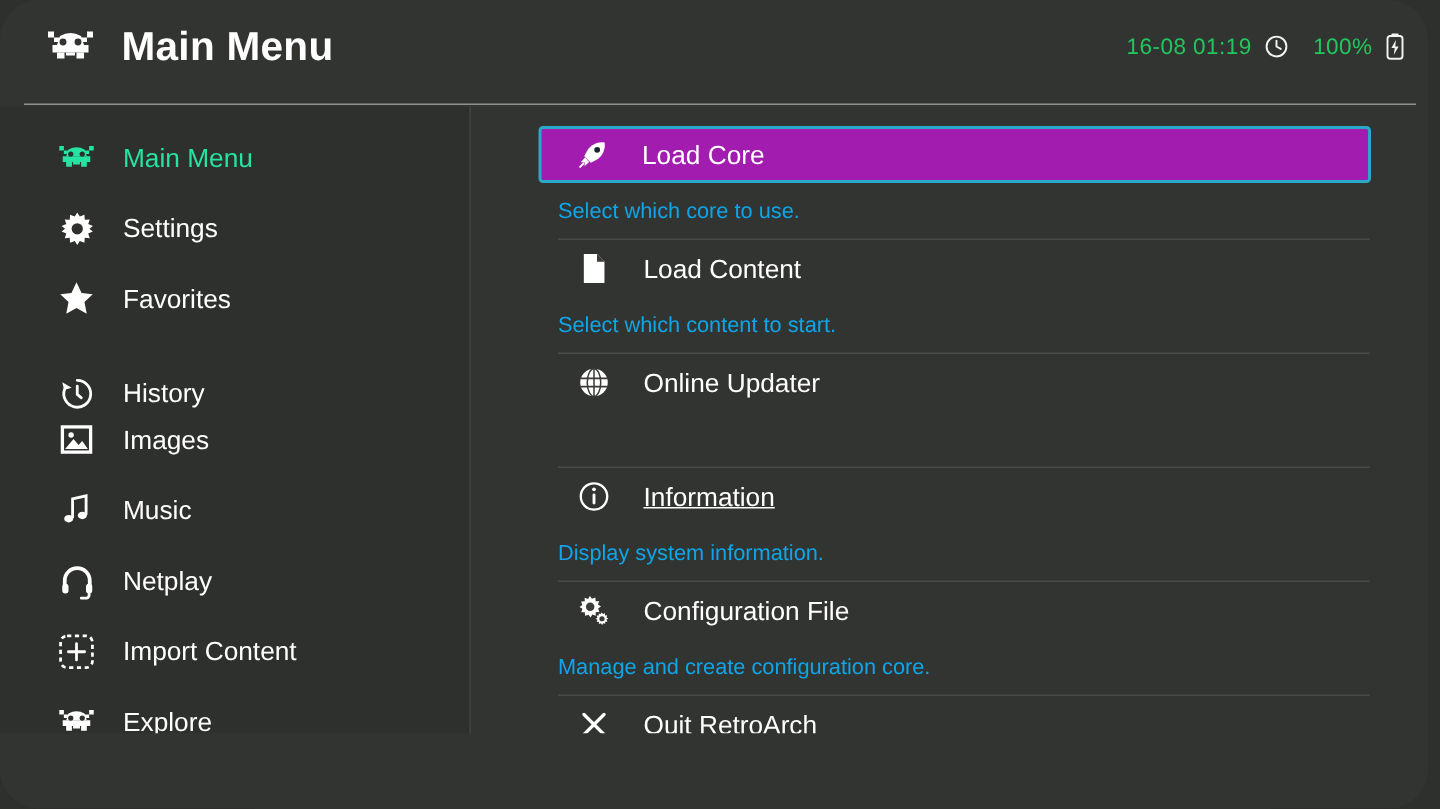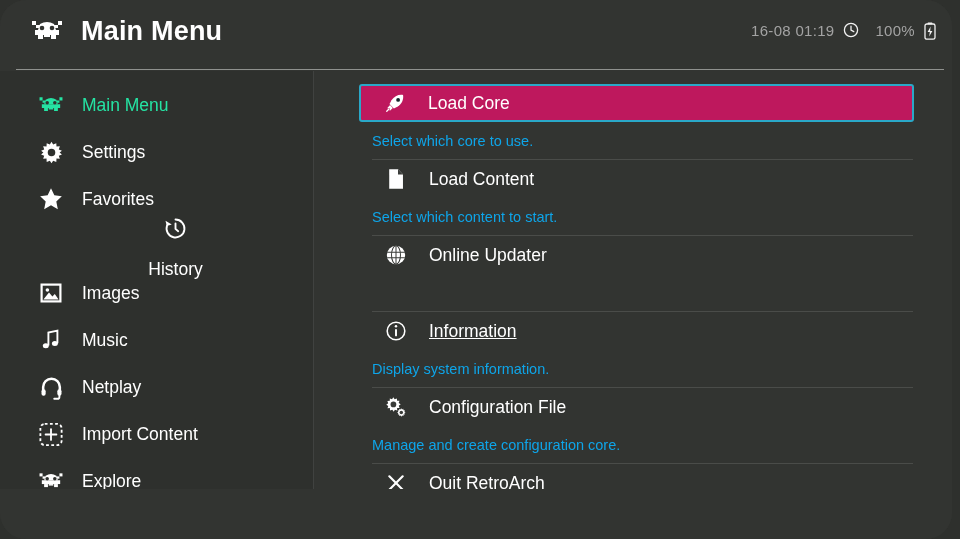--- a/index.html
+++ b/index.html
@@ -48,24 +48,24 @@
     font-size: 27px;
     font-weight: bold;
     letter-spacing: .2px;
     color: #ffffff;
     line-height: 34px;
   }
   .header-right {
     position: absolute;
     right: 24px; top: 22px;
     display: flex;
-    align-items: flex-start;
+    align-items: center;
     gap: 9px;
     font-size: 15px;
-    color: #a3a3a3;
+    color: #22c55e;
   }
   .header-right .clock-text { letter-spacing: .3px; }
   .header-right .batt-text { margin-left: 7px; letter-spacing: .3px; }
 
   
   .sidebar {
     position: absolute;
     left: 0; top: 71px;
     width: 313px; height: 418px;
     background: #2e302d;
@@ -126,21 +126,21 @@
     flex: none;
   }
   .row-entry .entry-label {
     font-size: 17.5px;
     color: #ffffff;
     white-space: nowrap;
   }
   .row-entry.selected {
     left: 45px;
     width: 555px;
-    background: #be185d;
+    background: #a21caf;
     border: 2px solid #2aa8c8;
     border-radius: 3px;
     box-sizing: border-box;
     padding-left: 23px;
   }
   .row-sub {
     position: absolute;
     left: 58px;
     width: 540px; height: 37px;
     display: flex;
@@ -253,21 +253,21 @@
         <svg width="25" height="25" viewBox="0 0 24 24">
           <g fill="#ffffff">
             <path d="M12 1.6 L13.6 4.2 L16.6 3 L16.8 6.2 L20 6 L19 9 L22 10.2 L19.8 12 L22 13.8 L19 15 L20 18 L16.8 17.8 L16.6 21 L13.6 19.8 L12 22.4 L10.4 19.8 L7.4 21 L7.2 17.8 L4 18 L5 15 L2 13.8 L4.2 12 L2 10.2 L5 9 L4 6 L7.2 6.2 L7.4 3 L10.4 4.2 Z"></path>
           </g>
           <circle cx="12" cy="12" r="3.6" fill="#2e302d"></circle>
         </svg>
       </span>
       <span class="side-label">Settings</span>
     </div>
 
-    <div class="side-item" style="top:144px;flex-direction:column;">
+    <div class="side-item" style="top:168px;">
       <span class="side-icon">
         <svg width="25" height="25" viewBox="0 0 24 24">
           <path d="M12 3.4 a8.6 8.6 0 1 1 -8.1 5.7" fill="none" stroke="#ffffff" stroke-width="1.8" stroke-linecap="round"></path>
           <path d="M2.4 4.6 L3.6 9.6 L8.4 8.2 Z" fill="#ffffff"></path>
           <path d="M12 7.2 L12 12.4 L14.6 14.6" fill="none" stroke="#ffffff" stroke-width="1.8" stroke-linecap="round"></path>
         </svg>
       </span>
       <span class="side-label">History</span>
     </div>
 

